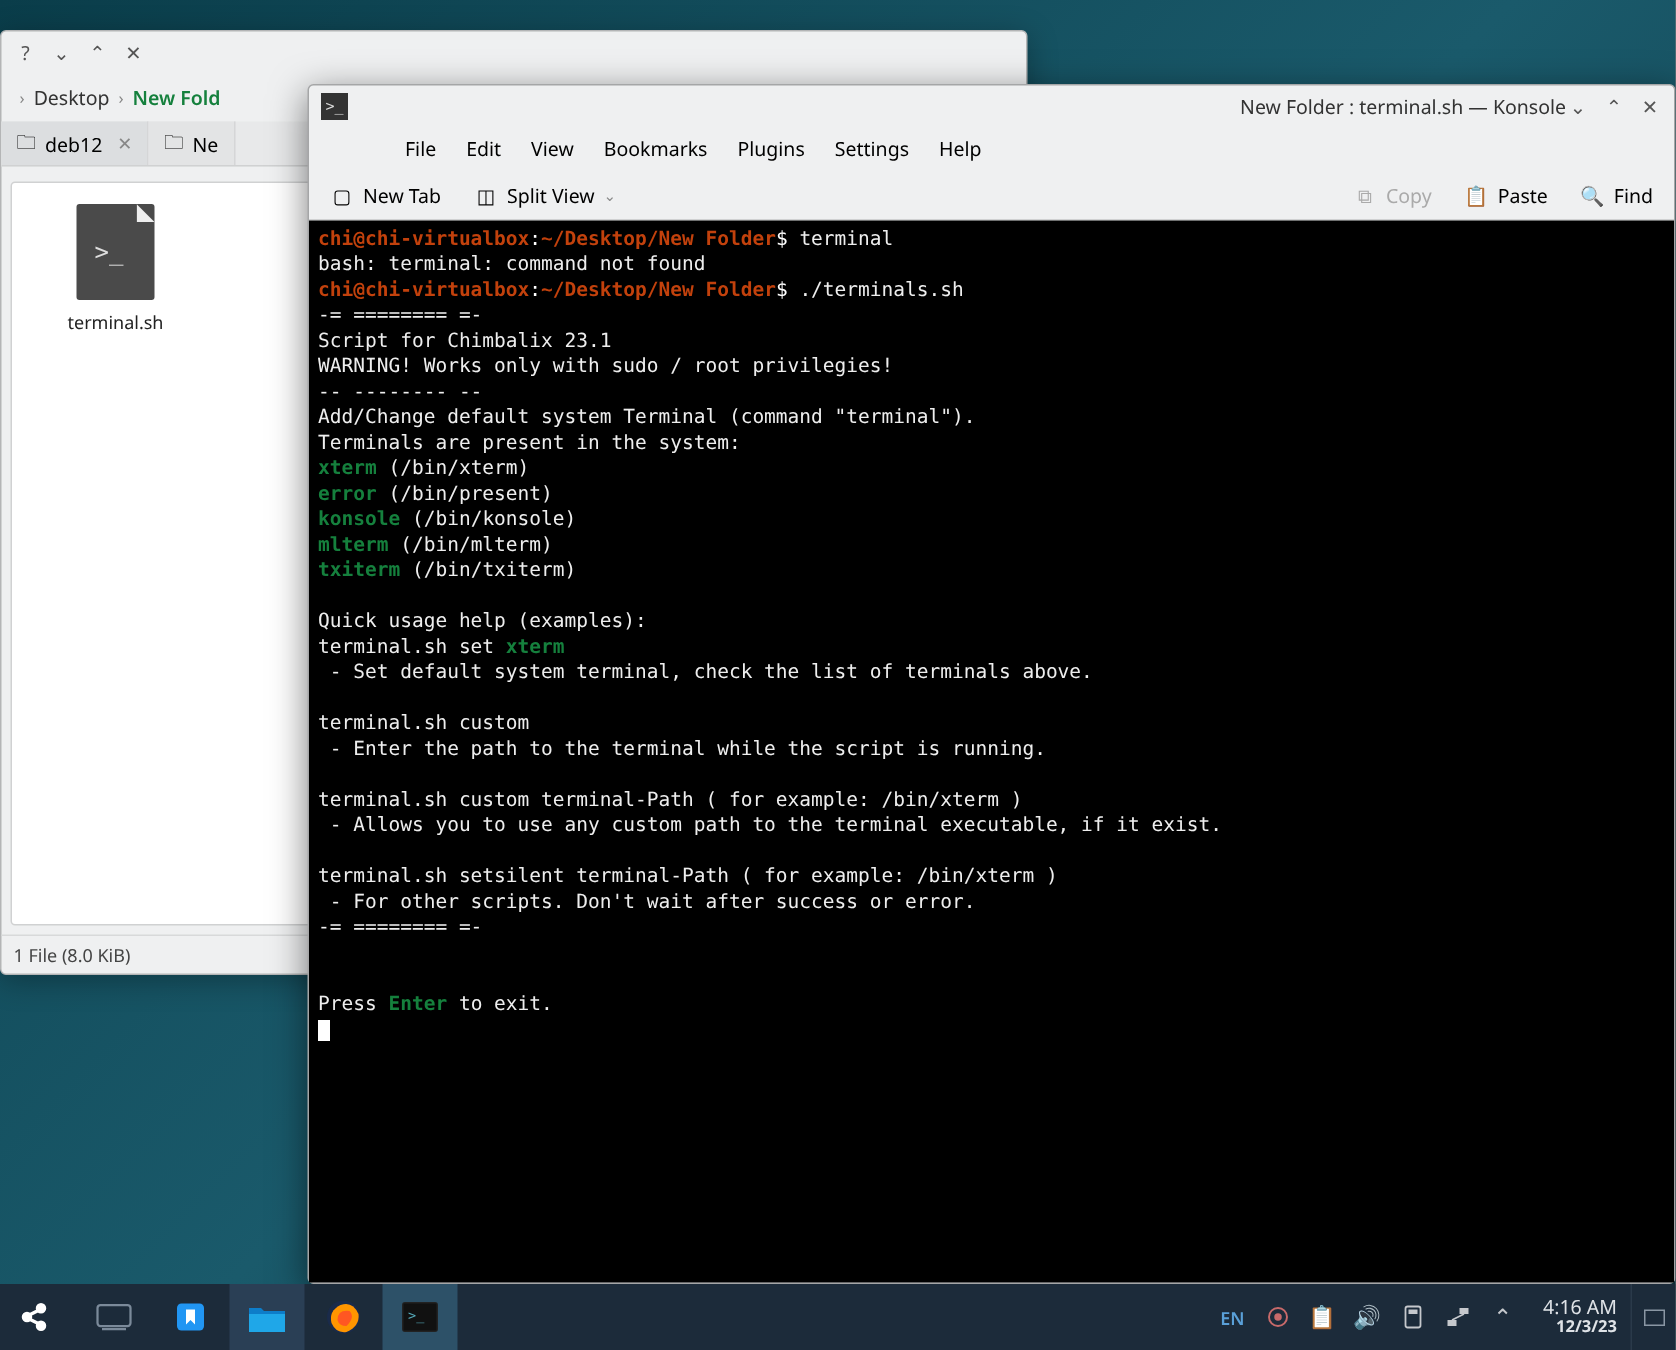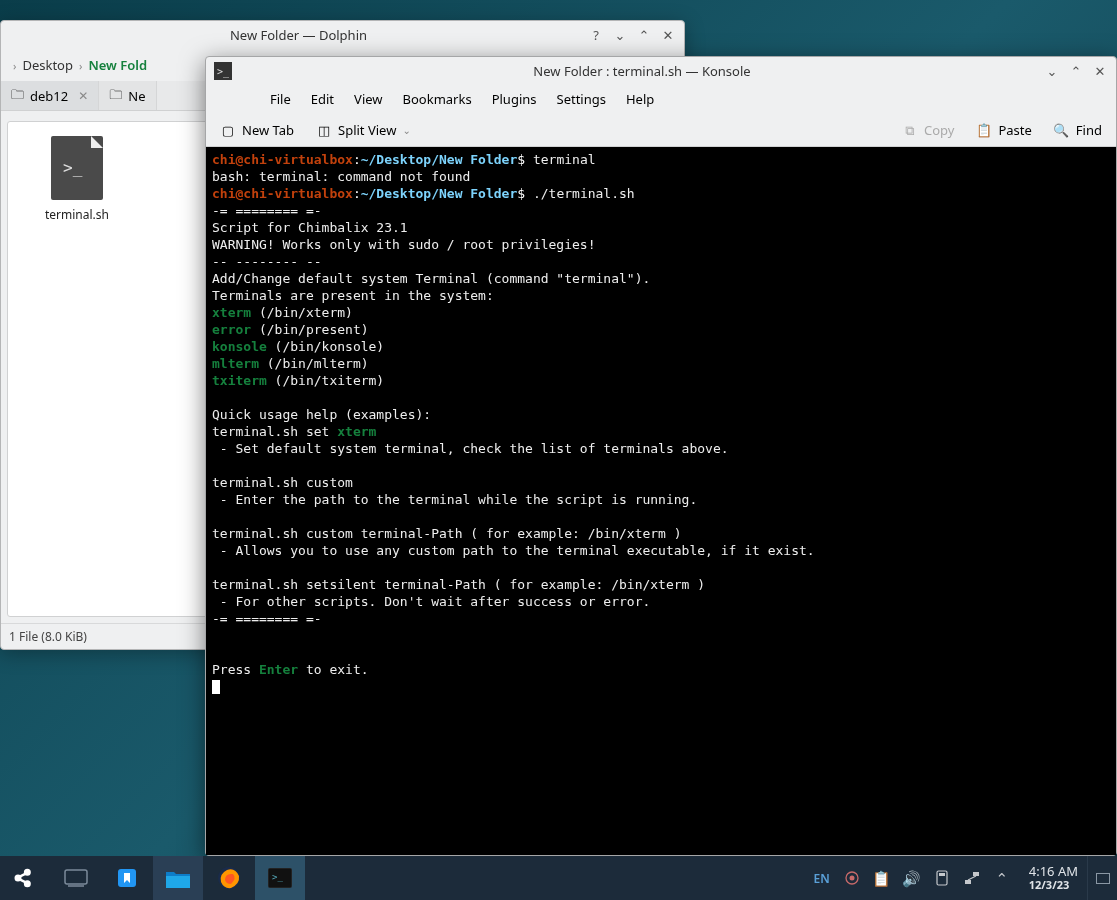--- a/index.html
+++ b/index.html
@@ -137,21 +137,21 @@
   padding: 0 8px;
   color: #333;
 }
 .k-app-icon {
   width: 18px; height: 18px;
   background:#333;
   display:flex; align-items:center; justify-content:center;
   color:#ddd; font-family:monospace; font-size:10px;
   margin-right:8px;
 }
-.k-title { flex:1; text-align:center; font-size:13px; }
+.k-title { flex:1; text-align:right; font-size:13px; }
 .k-controls { display:flex; gap:8px; }
 
 .k-menubar {
   height: 28px;
   display:flex;
   align-items:center;
   padding: 0 8px;
   gap: 4px;
   margin-left: 48px;
 }
@@ -175,21 +175,21 @@
   background: #000;
   color:#eee;
   font-family: "DejaVu Sans Mono", "Consolas", monospace;
   font-size: 13px;
   line-height: 17px;
   padding: 4px 6px;
   overflow: hidden;
   white-space: pre;
 }
 .green { color: #c2410c; font-weight: bold;}
-.blue { color: #7dd3fc; font-weight: bold;}
+.blue { color: #c2410c; font-weight: bold;}
 .bold { font-weight: bold; color:#15803d; }
 .cursor {
   display:inline-block;
   width:8px; height:14px;
   background:#fff;
   vertical-align:text-bottom;
 }
 
 
 .taskbar {
@@ -213,37 +213,36 @@
 .tb-spacer { flex:1; }
 .tb-tray {
   display:flex;
   align-items:center;
   gap:14px;
   padding: 0 10px;
   color:#c5c8cc;
   font-size:12px;
 }
 .tb-tray .ic { width:16px; height:16px; display:flex; align-items:center; justify-content:center; font-size:15px;}
-.tb-clock { display:flex; flex-direction:column; align-items:flex-start; line-height:14px; color:#dfe3e7; padding: 0 8px; }
+.tb-clock { display:flex; flex-direction:column; align-items:flex-end; line-height:14px; color:#dfe3e7; padding: 0 8px; }
 .tb-clock .time { font-size:13px; }
 .tb-clock .date { font-size:11px;font-weight:bold; }
 .tb-lang { color:#5aa0d8; font-weight:600; font-size:12px; }
 .tb-desktop-show {
   width:30px; height:44px;
   border-left:1px solid #2a3a4a;
   display:flex; align-items:center; justify-content:center;
 }
 .tb-desktop-show .sq { width:14px; height:11px; border:1.5px solid #8a97a4; }
 </style>
 </head>
 <body>
 
 <div class="dolphin">
   <div class="dolphin-titlebar">
-    <div class="dolphin-title">New Folder — Dolphin</div>
     <div class="dolphin-controls">
       <div class="titlebar-btn">?</div>
       <div class="titlebar-btn">⌄</div>
       <div class="titlebar-btn">⌃</div>
       <div class="titlebar-btn">✕</div>
     </div>
   </div>
   <div class="breadcrumb">
     <span class="chev">›</span>
     <span>Desktop</span>
@@ -311,21 +310,21 @@
       <span>Paste</span>
     </div>
     <div class="k-tool">
       <span class="ic">🔍</span>
       <span>Find</span>
     </div>
   </div>
 
   <div class="k-terminal"><span class="green">chi@chi-virtualbox</span><span style="color:#fff;">:</span><span class="blue">~/Desktop/New Folder</span><span style="color:#fff;">$</span><span> terminal</span>
 <span>bash: terminal: command not found</span>
-<span class="green">chi@chi-virtualbox</span><span style="color:#fff;">:</span><span class="blue">~/Desktop/New Folder</span><span style="color:#fff;">$</span><span> ./terminal.sh</span>
+<span class="green">chi@chi-virtualbox</span><span style="color:#fff;">:</span><span class="blue">~/Desktop/New Folder</span><span style="color:#fff;">$</span><span> ./terminals.sh</span>
 <span>-= ======== =-</span>
 <span>Script for Chimbalix 23.1</span>
 <span>WARNING! Works only with sudo / root privilegies!</span>
 <span>-- -------- --</span>
 <span>Add/Change default system Terminal (command "terminal").</span>
 <span>Terminals are present in the system:</span>
 <span class="bold">xterm</span><span> (/bin/xterm)</span>
 <span class="bold">error</span><span> (/bin/present)</span>
 <span class="bold">konsole</span><span> (/bin/konsole)</span>
 <span class="bold">mlterm</span><span> (/bin/mlterm)</span>

